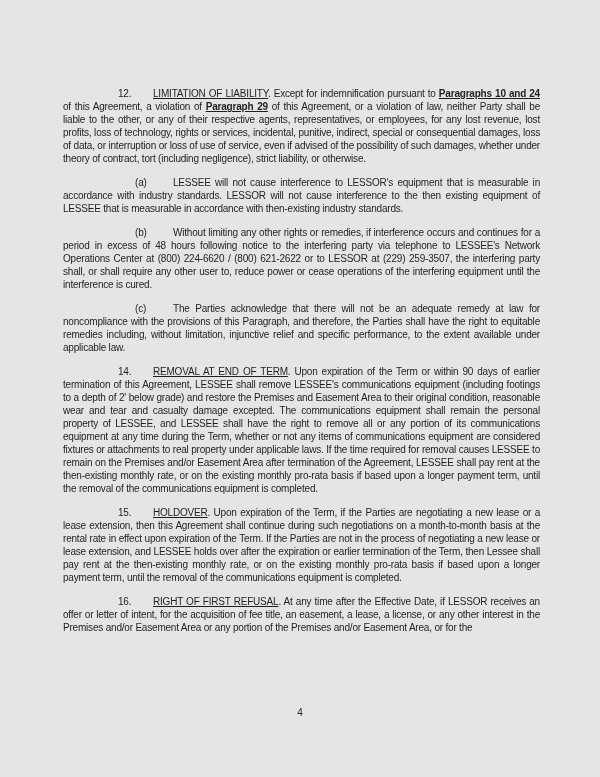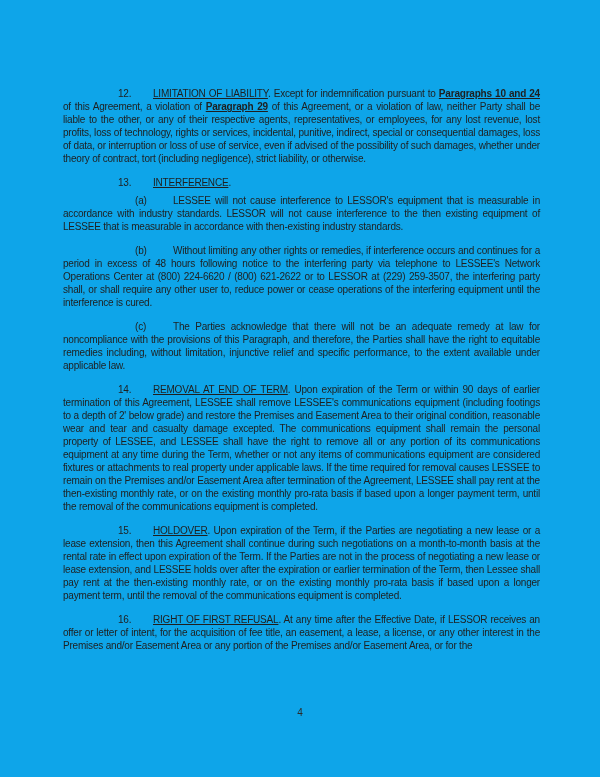--- a/index.html
+++ b/index.html
@@ -1,20 +1,20 @@
 <!DOCTYPE html>
 <html><head>
 <meta charset="utf-8">
 <style>
   html, body { margin: 0; padding: 0; background: #ffffff; }
   .page {
     position: relative;
     width: 600px;
     height: 777px;
-    background: #0ea5e9;
+    background: #e5e5e5;
     overflow: hidden;
     font-family: "Liberation Sans", "DejaVu Sans", sans-serif;
     color: #1f1f1f;
   }
   .content {
     position: absolute;
     left: 63px;
     top: 87px;
     width: 477px;
     font-size: 10px;
@@ -42,21 +42,20 @@
   }
 </style>
 </head>
 <body>
 
 <div class="page">
   <div class="content">
 
     <p class="para main"><span class="pnum">12.</span><span class="ptext"><span class="u">LIMITATION OF LIABILITY</span><span>. Except for indemnification pursuant to </span><span class="bu">Paragraphs 10 and 24</span><span> of this Agreement, a violation of </span><span class="bu">Paragraph 29</span><span> of this Agreement, or a violation of law, neither Party shall be liable to the other, or any of their respective agents, representatives, or employees, for any lost revenue, lost profits, loss of technology, rights or services, incidental, punitive, indirect, special or consequential damages, loss of data, or interruption or loss of use of service, even if advised of the possibility of such damages, whether under theory of contract, tort (including negligence), strict liability, or otherwise.</span></span></p>
 
-    <p class="para main heading"><span class="pnum">13.</span><span class="ptext"><span class="u">INTERFERENCE</span><span>.</span></span></p>
 
     <p class="para sub"><span class="pmark">(a)</span><span class="ptext"><span>LESSEE will not cause interference to LESSOR's equipment that is measurable in accordance with industry standards. LESSOR will not cause interference to the then existing equipment of LESSEE that is measurable in accordance with then-existing industry standards.</span></span></p>
 
     <p class="para sub"><span class="pmark">(b)</span><span class="ptext"><span>Without limiting any other rights or remedies, if interference occurs and continues for a period in excess of 48 hours following notice to the interfering party via telephone to LESSEE's Network Operations Center at (800) 224-6620 / (800) 621-2622 or to LESSOR at (229) 259-3507, the interfering party shall, or shall require any other user to, reduce power or cease operations of the interfering equipment until the interference is cured.</span></span></p>
 
     <p class="para sub"><span class="pmark">(c)</span><span class="ptext"><span>The Parties acknowledge that there will not be an adequate remedy at law for noncompliance with the provisions of this Paragraph, and therefore, the Parties shall have the right to equitable remedies including, without limitation, injunctive relief and specific performance, to the extent available under applicable law.</span></span></p>
 
     <p class="para main"><span class="pnum">14.</span><span class="ptext"><span class="u">REMOVAL AT END OF TERM</span><span>. Upon expiration of the Term or within 90 days of earlier termination of this Agreement, LESSEE shall remove LESSEE's communications equipment (including footings to a depth of 2' below grade) and restore the Premises and Easement Area to their original condition, reasonable wear and tear and casualty damage excepted. The communications equipment shall remain the personal property of LESSEE, and LESSEE shall have the right to remove all or any portion of its communications equipment at any time during the Term, whether or not any items of communications equipment are considered fixtures or attachments to real property under applicable laws. If the time required for removal causes LESSEE to remain on the Premises and/or Easement Area after termination of the Agreement, LESSEE shall pay rent at the then-existing monthly rate, or on the existing monthly pro-rata basis if based upon a longer payment term, until the removal of the communications equipment is completed.</span></span></p>
 
     <p class="para main"><span class="pnum">15.</span><span class="ptext"><span class="u">HOLDOVER</span><span>. Upon expiration of the Term, if the Parties are negotiating a new lease or a lease extension, then this Agreement shall continue during such negotiations on a month-to-month basis at the rental rate in effect upon expiration of the Term. If the Parties are not in the process of negotiating a new lease or lease extension, and LESSEE holds over after the expiration or earlier termination of the Term, then Lessee shall pay rent at the then-existing monthly rate, or on the existing monthly pro-rata basis if based upon a longer payment term, until the removal of the communications equipment is completed.</span></span></p>

